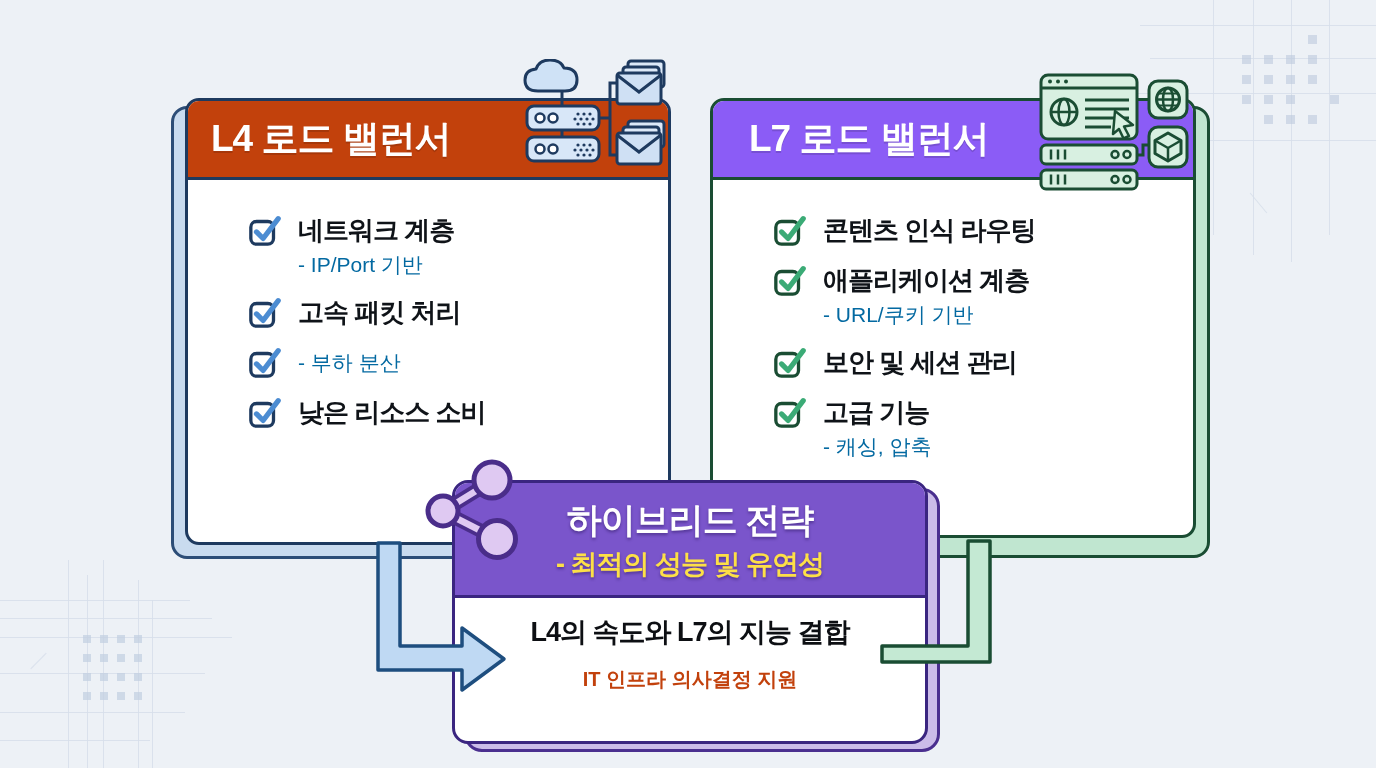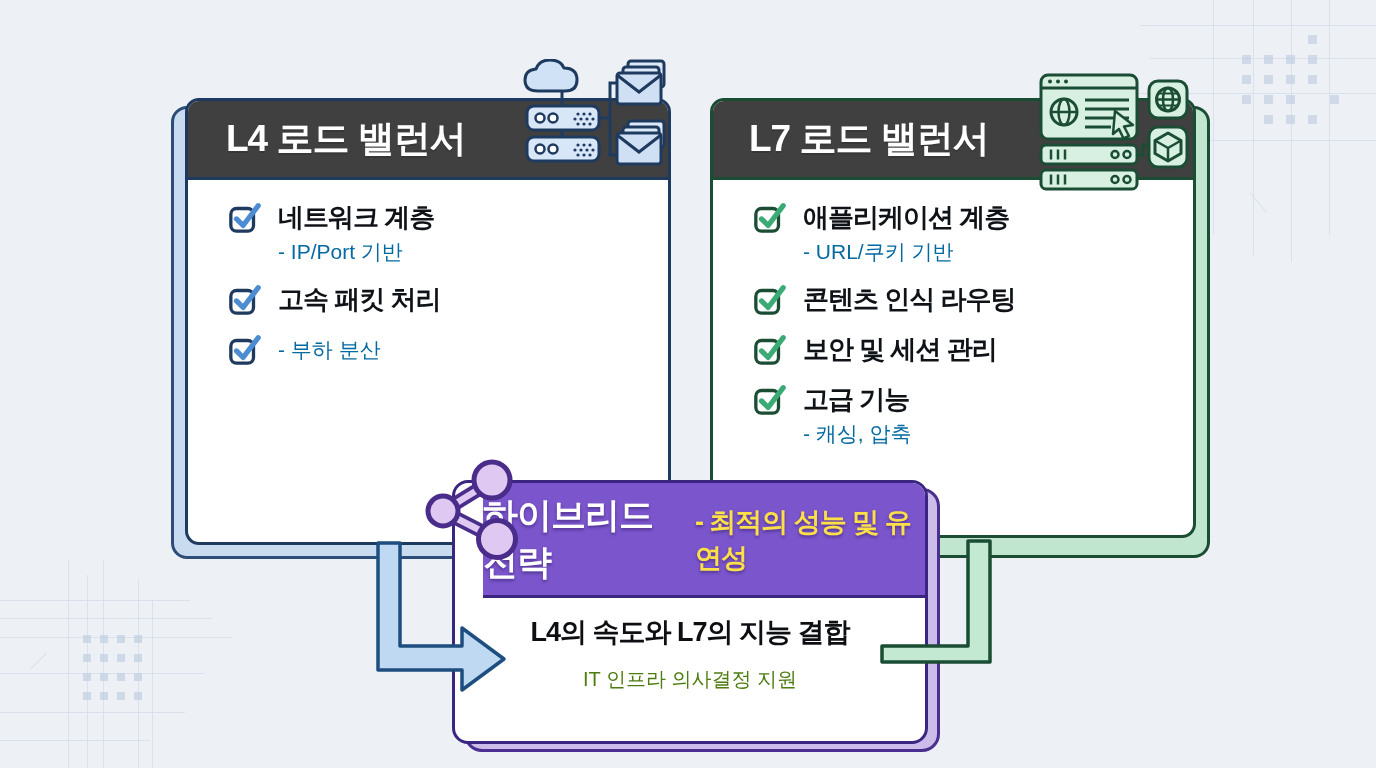--- a/index.html
+++ b/index.html
@@ -28,47 +28,47 @@
   
   .card-shadow{position:absolute;border-radius:16px;z-index:9;}
   .card{position:absolute;background:#ffffff;border-radius:14px;z-index:10;}
   .card .hdr{position:relative;display:flex;align-items:center;
     border-radius:11px 11px 0 0;height:76px;}
   .card .hdr .title{color:#ffffff;font-weight:800;font-size:37px;letter-spacing:-1px;
     text-shadow:0 2px 0 rgba(0,0,0,.14);}
 
   #l4-shadow{left:171px;top:106px;width:480px;height:447px;background:#c9dbef;border:3px solid #2c4d77;}
   #l4-card{left:185px;top:98px;width:480px;height:441px;border:3px solid #1e3a5f;}
-  #l4-card .hdr{background:#404040;border-bottom:3px solid #1e3a5f;padding-left:38px;}
+  #l4-card .hdr{background:#c2410c;border-bottom:3px solid #1e3a5f;padding-left:23px;}
 
   #l7-shadow{left:724px;top:106px;width:480px;height:446px;background:#c0e6d0;border:3px solid #1a4d33;}
   #l7-card{left:710px;top:98px;width:480px;height:434px;border:3px solid #1a4d33;}
-  #l7-card .hdr{background:#404040;border-bottom:3px solid #1a4d33;padding-left:36px;}
+  #l7-card .hdr{background:#8b5cf6;border-bottom:3px solid #1a4d33;padding-left:36px;}
 
   .hdr-icons{position:absolute;pointer-events:none;}
   #l4-icons{right:-10px;top:-42px;width:178px;height:124px;}
   #l7-icons{right:2px;top:-34px;width:152px;height:126px;}
 
   
-  .list{padding:20px 0 0 40px;}
+  .list{padding:33px 0 0 40px;margin-left:20px;}
   .item{display:flex;align-items:flex-start;gap:16px;margin-bottom:16px;}
   .cb{flex:0 0 34px;width:34px;height:34px;}
   .itxt .ilabel{font-size:26px;font-weight:800;color:#0f1318;line-height:34px;letter-spacing:-1px;}
   .itxt .isub{font-size:21px;font-weight:400;color:#0369a1;line-height:28px;margin-top:4px;}
 
   
   #hy-shadow{left:464px;top:488px;width:470px;height:258px;background:#cbbce9;border:3px solid #4a2f8f;border-radius:18px;z-index:19;}
   #hy-card{left:452px;top:480px;width:470px;height:258px;border:3px solid #3a2580;border-radius:16px;z-index:20;}
   #hy-card .hy-hdr{height:112px;background:#7a55cb;border-bottom:3px solid #3a2580;
-    border-radius:13px 13px 0 0;display:flex;flex-direction:row;align-items:center;justify-content:center;margin-left:28px;}
+    border-radius:13px 13px 0 0;display:flex;flex-direction:column;align-items:center;justify-content:center;}
   .hy-title{color:#fff;font-weight:800;font-size:35px;letter-spacing:-1px;text-shadow:0 2px 3px rgba(35,16,85,.45);}
   .hy-sub{color:#fde047;font-weight:800;font-size:27px;letter-spacing:-1px;margin-top:2px;text-shadow:0 2px 3px rgba(35,16,85,.45);}
   .hy-body{display:flex;flex-direction:column;align-items:center;padding-top:16px;}
   .hy-line{font-size:27px;font-weight:800;color:#0d0f13;line-height:37px;letter-spacing:-1px;}
-  .hy-foot{font-size:20px;font-weight:400;color:#4d7c0f;margin-top:15px;}
+  .hy-foot{font-size:20px;font-weight:700;color:#c2410c;margin-top:15px;}
   #share-icon{position:absolute;left:-36px;top:-30px;width:112px;height:114px;}
 
   
   #connectors{position:absolute;left:0;top:0;z-index:30;pointer-events:none;}
 </style>
 </head>
 <body>
 
 <div class="stage">
 
@@ -176,20 +176,29 @@
       </div>
       <div class="item">
         <svg class="cb" viewBox="0 0 36 34">
           <rect x="3" y="8" width="24" height="24" rx="6" fill="none" stroke="#1e3a5f" stroke-width="3.5"></rect>
           <path d="M9 19 L16 26 L32 5" fill="none" stroke="#4c8cd2" stroke-width="5.5" stroke-linecap="round" stroke-linejoin="round"></path>
         </svg>
         <div class="itxt">
           <div class="isub">- 부하 분산</div>
         </div>
       </div>
+      <div class="item">
+        <svg class="cb" viewBox="0 0 36 34">
+          <rect x="3" y="8" width="24" height="24" rx="6" fill="none" stroke="#1e3a5f" stroke-width="3.5"></rect>
+          <path d="M9 19 L16 26 L32 5" fill="none" stroke="#4c8cd2" stroke-width="5.5" stroke-linecap="round" stroke-linejoin="round"></path>
+        </svg>
+        <div class="itxt">
+          <div class="ilabel">낮은 리소스 소비</div>
+        </div>
+      </div>
     </div>
   </div>
 
   <div class="card-shadow" id="l7-shadow"></div>
   <div class="card" id="l7-card">
     <div class="hdr">
       <span class="title">L7 로드 밸런서</span>
       <svg id="l7-icons" class="hdr-icons" viewBox="0 0 152 126">
         <g>
           <rect x="2" y="8" width="96" height="64" rx="7" fill="#d8f0e1" stroke="#1a4d33" stroke-width="3"></rect>
@@ -236,31 +245,31 @@
         </g>
       </svg>
     </div>
     <div class="list">
       <div class="item">
         <svg class="cb" viewBox="0 0 36 34">
           <rect x="3" y="8" width="24" height="24" rx="6" fill="none" stroke="#1a4d33" stroke-width="3.5"></rect>
           <path d="M9 19 L16 26 L32 5" fill="none" stroke="#3bab76" stroke-width="5.5" stroke-linecap="round" stroke-linejoin="round"></path>
         </svg>
         <div class="itxt">
+          <div class="ilabel">콘텐츠 인식 라우팅</div>
+        </div>
+      </div>
+      <div class="item">
+        <svg class="cb" viewBox="0 0 36 34">
+          <rect x="3" y="8" width="24" height="24" rx="6" fill="none" stroke="#1a4d33" stroke-width="3.5"></rect>
+          <path d="M9 19 L16 26 L32 5" fill="none" stroke="#3bab76" stroke-width="5.5" stroke-linecap="round" stroke-linejoin="round"></path>
+        </svg>
+        <div class="itxt">
           <div class="ilabel">애플리케이션 계층</div>
           <div class="isub">- URL/쿠키 기반</div>
-        </div>
-      </div>
-      <div class="item">
-        <svg class="cb" viewBox="0 0 36 34">
-          <rect x="3" y="8" width="24" height="24" rx="6" fill="none" stroke="#1a4d33" stroke-width="3.5"></rect>
-          <path d="M9 19 L16 26 L32 5" fill="none" stroke="#3bab76" stroke-width="5.5" stroke-linecap="round" stroke-linejoin="round"></path>
-        </svg>
-        <div class="itxt">
-          <div class="ilabel">콘텐츠 인식 라우팅</div>
         </div>
       </div>
       <div class="item">
         <svg class="cb" viewBox="0 0 36 34">
           <rect x="3" y="8" width="24" height="24" rx="6" fill="none" stroke="#1a4d33" stroke-width="3.5"></rect>
           <path d="M9 19 L16 26 L32 5" fill="none" stroke="#3bab76" stroke-width="5.5" stroke-linecap="round" stroke-linejoin="round"></path>
         </svg>
         <div class="itxt">
           <div class="ilabel">보안 및 세션 관리</div>
         </div>

